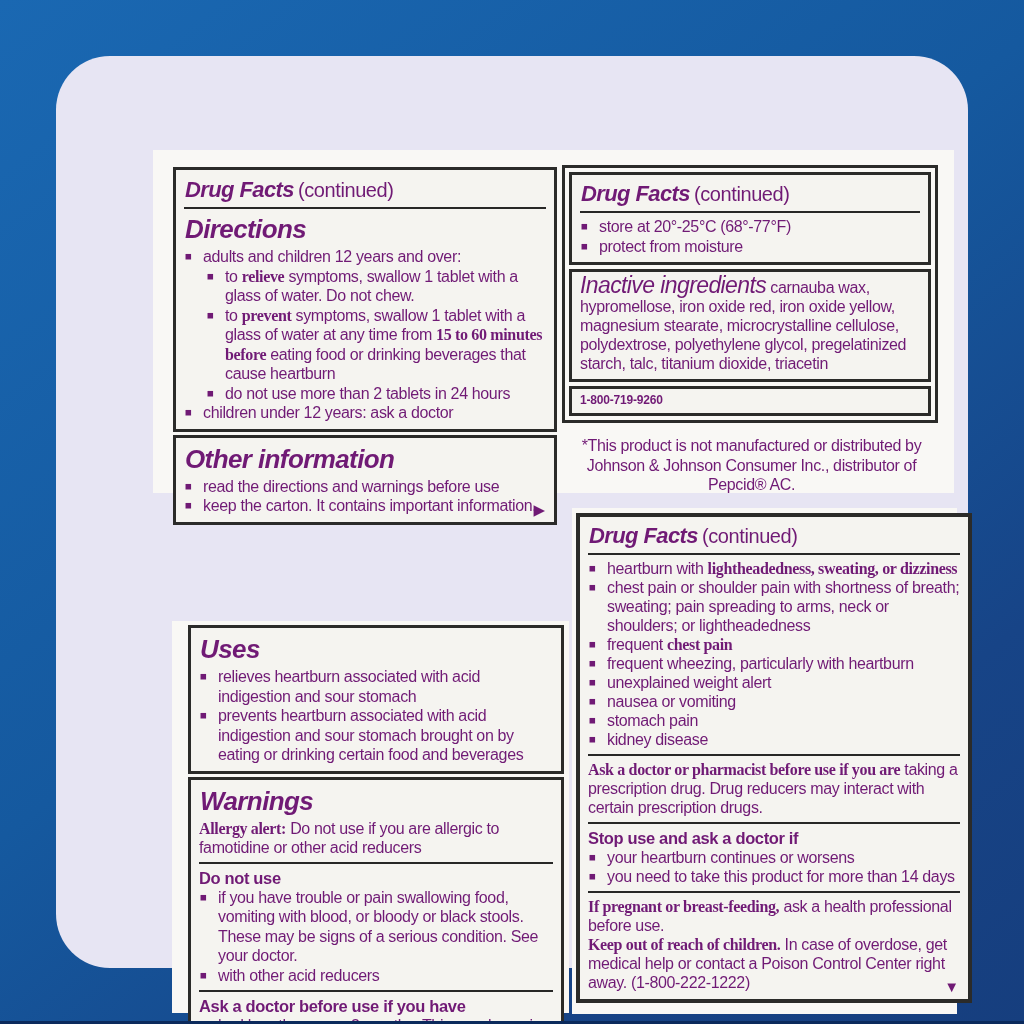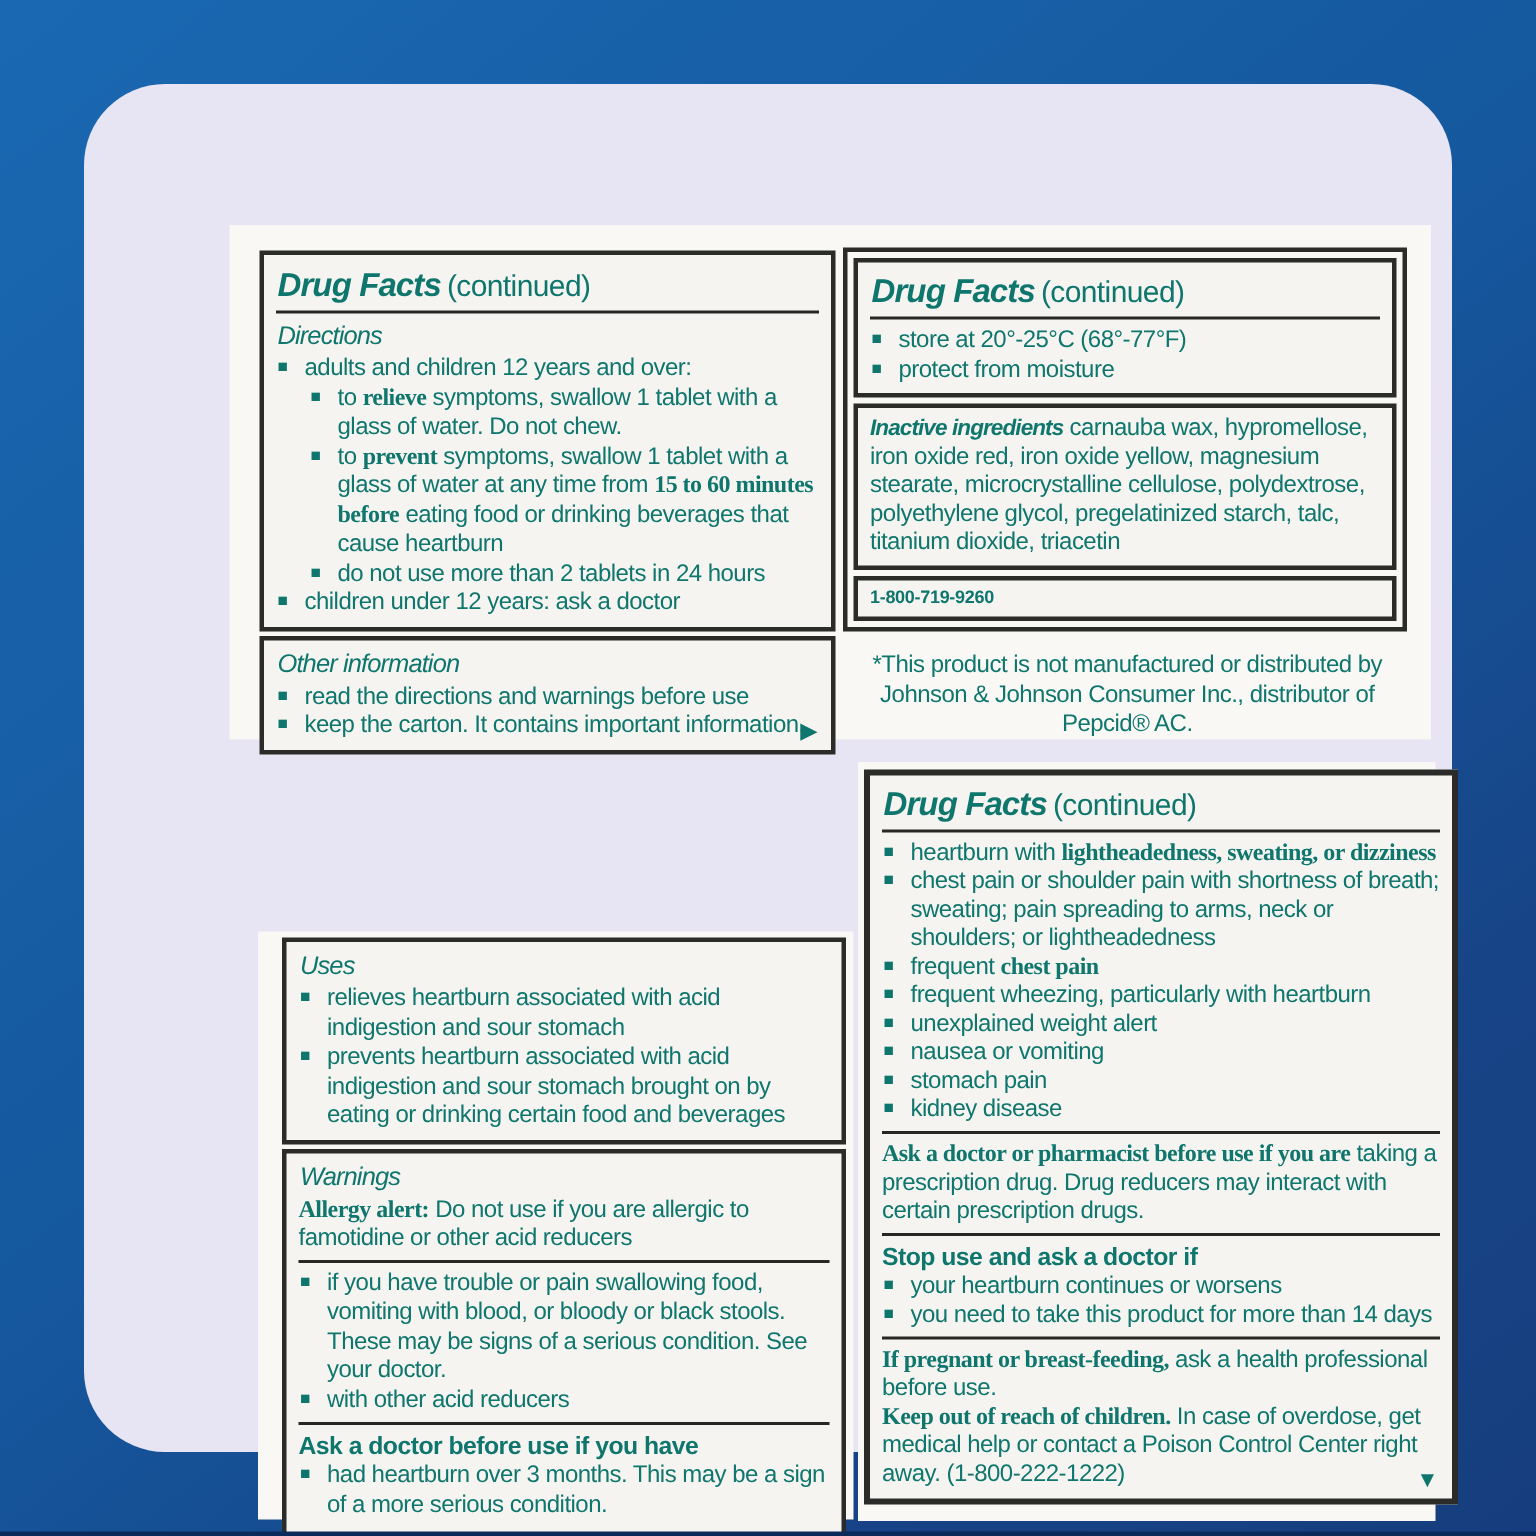--- a/index.html
+++ b/index.html
@@ -1,35 +1,35 @@
 <!DOCTYPE html>
 <html><head>
 <meta charset="utf-8">
 <style>
   html,body{margin:0;padding:0;background:#0f2f63;}
   .stage{position:relative;width:1024px;height:1024px;overflow:hidden;
     background:linear-gradient(142deg,#1a68b2 0%,#15599f 46%,#174487 78%,#163e7e 100%);
-    font-family:"Liberation Sans","DejaVu Sans",sans-serif;color:#0f766e;}
+    font-family:"Liberation Sans","DejaVu Sans",sans-serif;color:#701a75;}
   .stage::after{content:"";position:absolute;left:0;right:0;bottom:0;height:3px;background:#0b2a5c;}
   .card{position:absolute;left:56px;top:56px;width:912px;height:912px;border-radius:54px;background:#e7e5f3;}
   .scan{position:absolute;background:#f9f8f5;}
   #scan-top{left:97px;top:94px;width:801px;height:343px;}
   #scan-bl{left:116px;top:565px;width:397px;height:392px;}
   #scan-br{left:516px;top:452px;width:385px;height:506px;}
   .box{background:#f5f4f0;border:3px solid #2b2b29;padding:5px 8px 6px 8px;position:relative;}
   .title{border-bottom:2px solid #272726;padding:2px 0 4px 1px;margin-bottom:4px;white-space:nowrap;}
   .dfbold{font-weight:700;font-style:italic;font-size:22px;letter-spacing:-0.6px;}
   .cont{font-weight:400;font-style:normal;font-size:20px;letter-spacing:-0.4px;margin-left:4px;}
-  .sechead{font-weight:400;font-style:italic;font-size:17px;letter-spacing:-0.6px;padding:1px 0 2px 1px;}
+  .sechead{font-weight:700;font-style:italic;font-size:26px;letter-spacing:-0.6px;padding:1px 0 2px 1px;}
   .txt{font-size:16px;line-height:19px;letter-spacing:-0.35px;}
   .li{position:relative;padding-left:19px;font-size:16px;line-height:19.5px;letter-spacing:-0.35px;}
   .li .sq{position:absolute;left:1px;top:0px;font-size:11.5px;line-height:19.5px;}
   .li.ind{margin-left:22px;}
   .b{font-weight:700;font-family:Liberation Serif, serif;}
-  .h{font-weight:700;font-style:italic;font-size:15px;letter-spacing:-0.6px;}
+  .h{font-weight:400;font-style:italic;font-size:23px;letter-spacing:-0.6px;}
   .phone{font-weight:700;font-size:12px;letter-spacing:-0.2px;}
   .subhead{font-weight:700;font-size:16.5px;line-height:20px;letter-spacing:-0.35px;}
   .rule{border-top:2px solid #272726;margin:5px 0 4px 0;height:0;}
   .arrow{position:absolute;right:9px;bottom:5px;font-size:15px;line-height:15px;}
   .col{position:absolute;display:flex;flex-direction:column;gap:3px;}
   #tl{left:20px;top:17px;width:384px;}
   #trwrap{position:absolute;left:409px;top:15px;width:376px;}
   .outer{border:3px solid #2b2b29;background:#f9f8f5;display:flex;flex-direction:column;gap:4px;padding:4px;}
   .ibox{border:3px solid #2b2b29;background:#f5f4f0;padding:4px 8px 6px 8px;position:relative;}
   .footnote{margin:13px 0 0 3px;font-size:16px;line-height:19.5px;letter-spacing:-0.35px;text-align:center;}
@@ -101,20 +101,21 @@
           <div class="sechead">Uses</div>
           <div>
               <div class="li"><span class="sq">■</span><span><span>relieves heartburn associated with acid indigestion and sour stomach</span></span></div>
               <div class="li"><span class="sq">■</span><span><span>prevents heartburn associated with acid indigestion and sour stomach brought on by eating or drinking certain food and beverages</span></span></div>
             </div>
         </div>
         <div class="box" style="padding-bottom:10px;">
           <div class="sechead">Warnings</div>
           <div class="txt"><span class="b">Allergy alert:</span><span> Do not use if you are allergic to famotidine or other acid reducers</span></div>
           <div class="rule"></div>
+          <div class="subhead">Do not use</div>
           <div>
               <div class="li"><span class="sq">■</span><span><span>if you have trouble or pain swallowing food, vomiting with blood, or bloody or black stools. These may be signs of a serious condition. See your doctor.</span></span></div>
               <div class="li"><span class="sq">■</span><span><span>with other acid reducers</span></span></div>
             </div>
           <div class="rule"></div>
           <div class="subhead">Ask a doctor before use if you have</div>
           <div>
               <div class="li"><span class="sq">■</span><span><span>had heartburn over 3 months. This may be a sign of a more serious condition.</span></span></div>
             </div>
 

